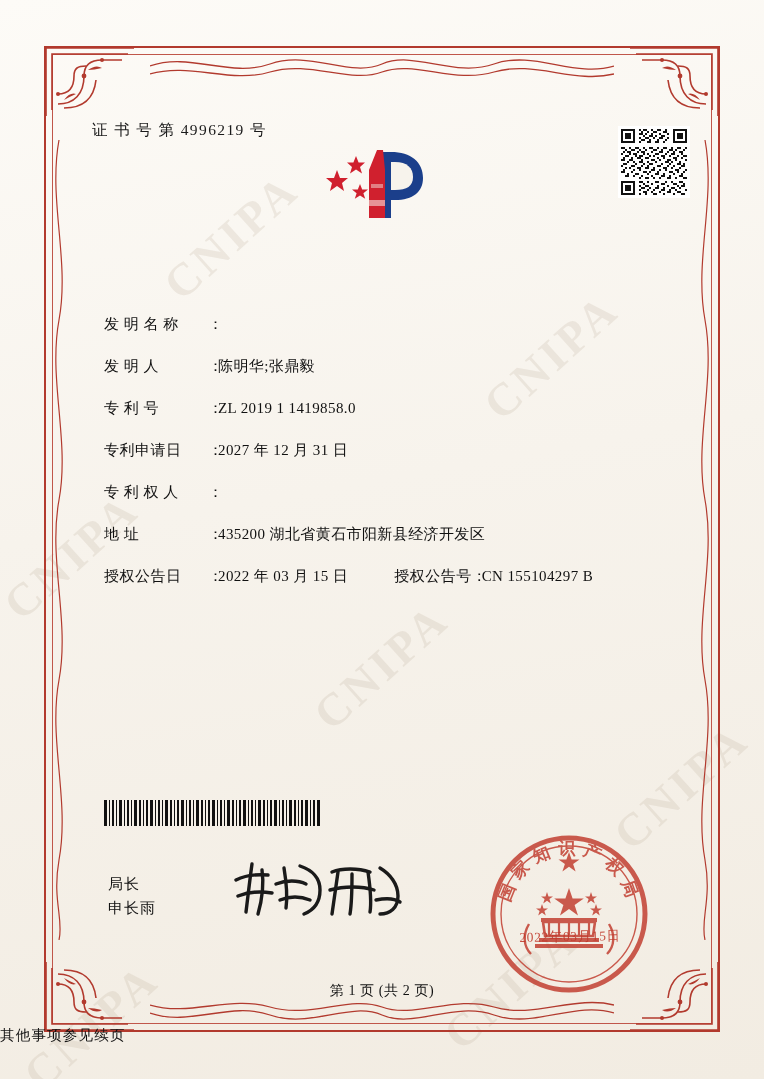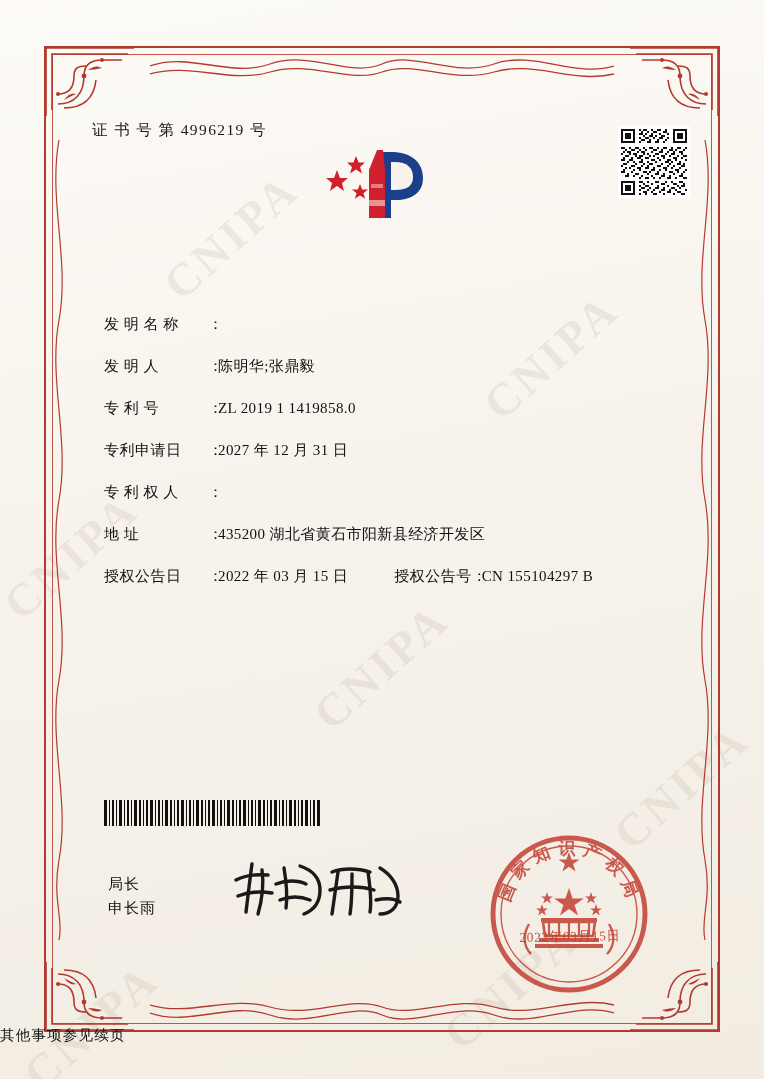--- a/index.html
+++ b/index.html
@@ -758,15 +758,16 @@
           <path d="M-40 -4 C-46 6 -46 18 -38 26" fill="none" stroke="#c0392b" stroke-width="2.4"></path>
           <path d="M40 -4 C46 6 46 18 38 26" fill="none" stroke="#c0392b" stroke-width="2.4"></path>
         </g>
 
         <polygon points="82,20 84.6,27.4 92.5,27.4 86.1,32 88.6,39.4 82,34.8 75.4,39.4 77.9,32 71.5,27.4 79.4,27.4" fill="#c0392b"></polygon>
       </g>
     </svg>
   </div>
   <div class="seal-date">2022年03月15日</div>
 
+  <div class="page-num">第 1 页 (共 2 页)</div>
   <div class="footer-note">其他事项参见续页</div>
 
 </div>
 
 </body></html>

